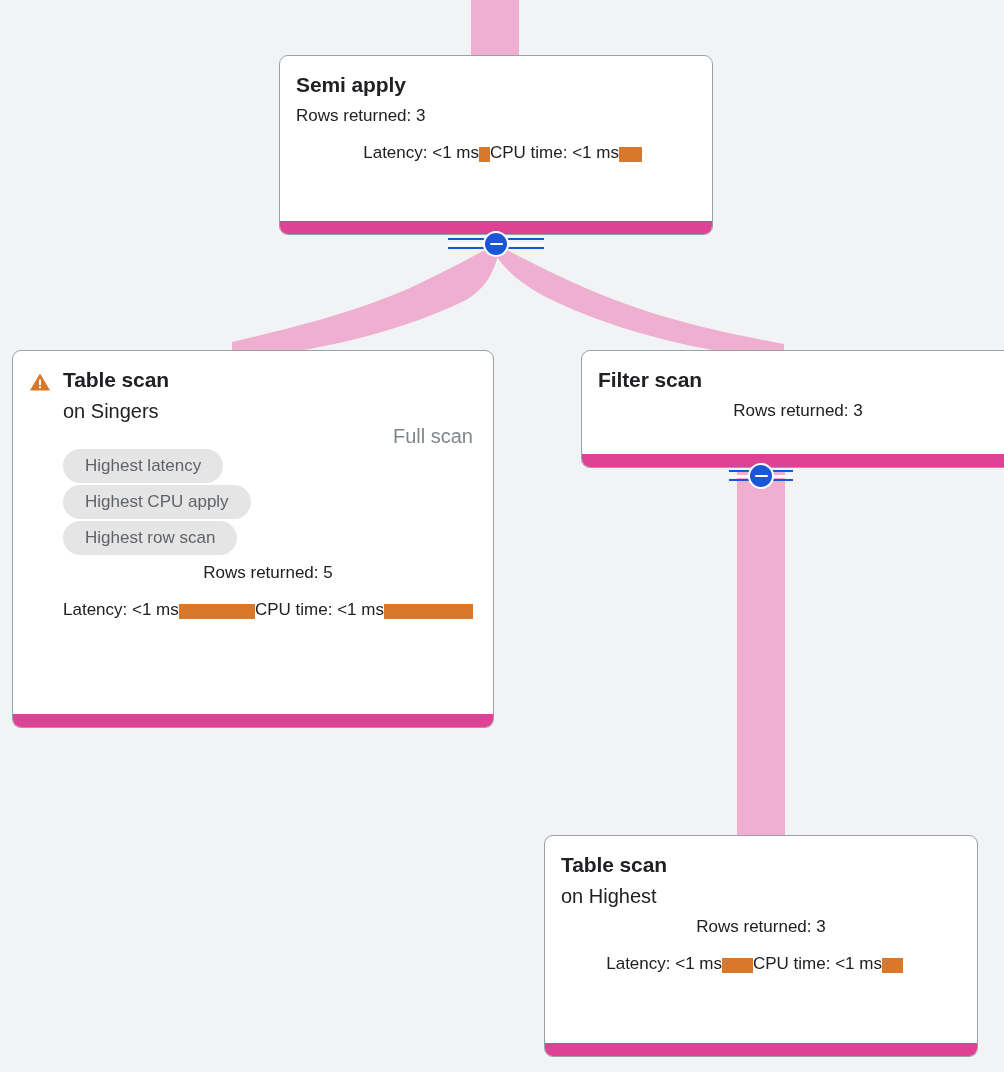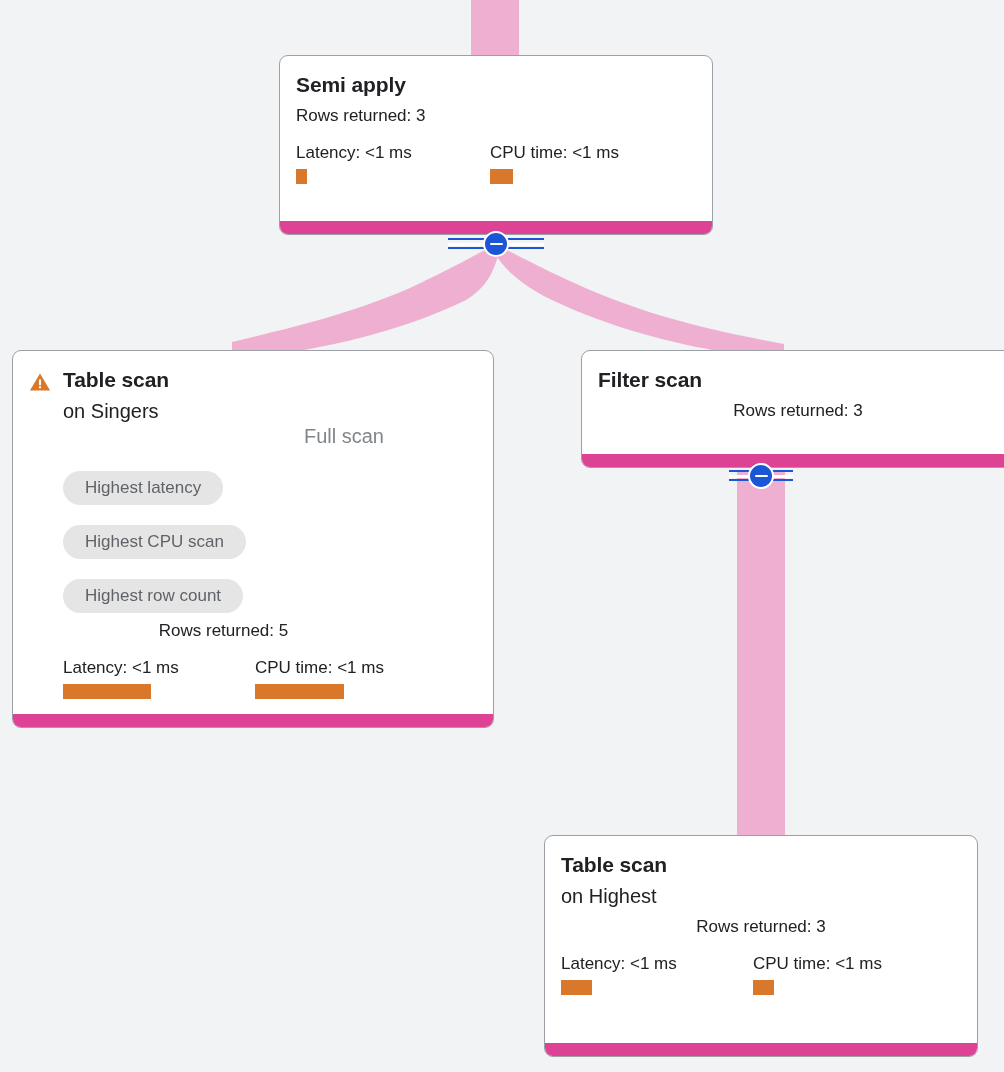--- a/index.html
+++ b/index.html
@@ -92,45 +92,45 @@
     line-height: 25px;
     margin-top: 5px;
     text-align: center;
   }
 
   
   .title-stack { display: flex; flex-direction: column; }
 
   
   .chips {
-    margin-top: 22px;
+    margin-top: 0;
     display: flex;
     flex-direction: column;
     align-items: flex-start;
-    gap: 20px;
+    gap: 2px;
     justify-content: center;
   }
   .chip {
     background: #e5e5e5;
     color: #5f6368;
     font-size: 17px;
     line-height: 20px;
     padding: 7px 22px;
     border-radius: 999px;
     white-space: nowrap;
   }
 
   
   .metrics {
     display: flex;
     margin-top: 14px;
   }
   .metric {
     display: flex;
-    flex-direction: column;
+    flex-direction: row;
     justify-content: flex-end;
   }
   .metric-label {
     font-size: 17px;
     color: #202124;
     line-height: 22px;
     white-space: nowrap;
   }
   .metric-bar {
     height: 15px;
@@ -259,22 +259,22 @@
           <rect x="10.9" y="9.2" width="2.2" height="6.2" fill="#ffffff"></rect>
           <rect x="10.9" y="16.6" width="2.2" height="2.2" fill="#ffffff"></rect>
         </svg>
         <div class="title-stack">
           <div class="node-title">Table scan</div>
           <div class="node-sub">on Singers</div>
           <div class="node-sub muted">Full scan</div>
 
           <div class="chips">
             <div class="chip">Highest latency</div>
-            <div class="chip">Highest CPU scan</div>
-            <div class="chip">Highest row count</div>
+            <div class="chip">Highest CPU apply</div>
+            <div class="chip">Highest row scan</div>
           </div>
 
           <div class="node-rows">Rows returned: 5</div>
 
           <div class="metrics">
             <div class="metric" style="width:192px;">
               <div class="metric-label">Latency: &lt;1 ms</div>
               <div class="metric-bar" style="width:88px;"></div>
             </div>
             <div class="metric">

